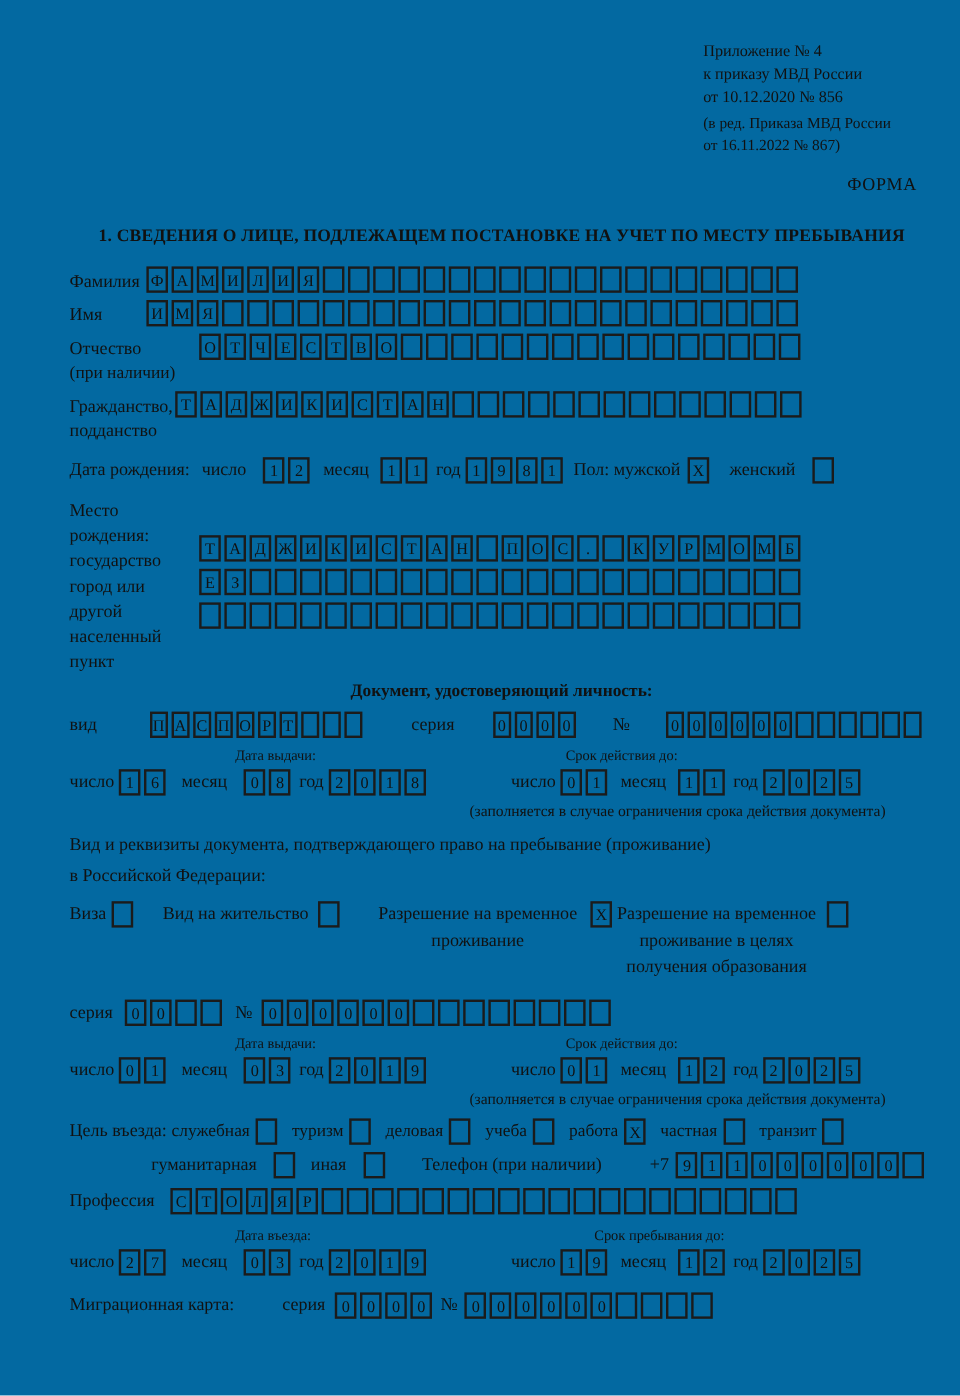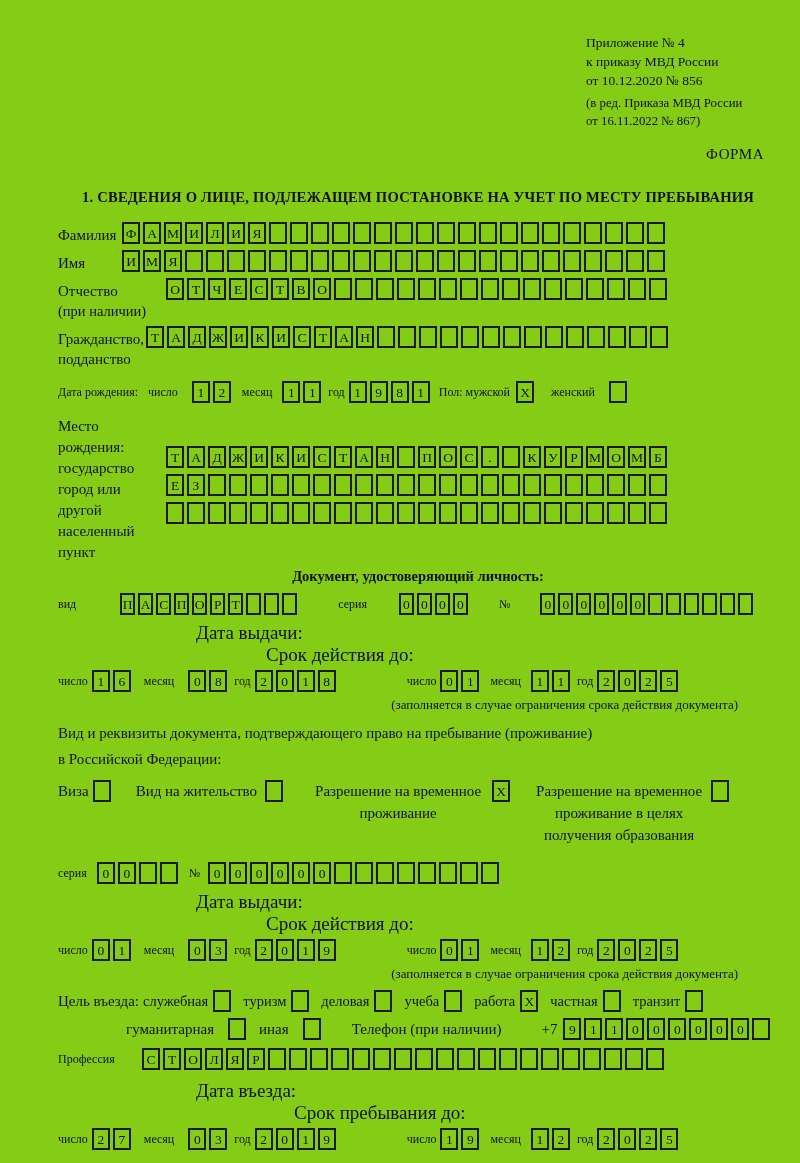--- a/index.html
+++ b/index.html
@@ -1,18 +1,18 @@
 <!DOCTYPE html>
 <html><head>
 <meta charset="utf-8">
 <style>
   * { box-sizing: border-box; }
   html,body { margin:0; padding:0; background:#ffffff; }
   body { font-family:"Liberation Serif","DejaVu Serif",serif; color:#111; }
-  .page { width:800px; height:1163px; background:#84cc16; padding:34px 22px 0 58px; overflow:hidden; position:relative; }
+  .page { width:800px; height:1163px; background:#0369a1; padding:34px 22px 0 58px; overflow:hidden; position:relative; }
 
   
   .appendix { width:192px; margin-left:auto; font-size:13.5px; line-height:1.4; }
   .appendix .edition { font-size:12.8px; margin-top:4px; line-height:1.4; }
   .forma { text-align:right; font-weight:normal; font-size:15px; padding-right:14px; margin-top:16px; letter-spacing:0.5px; }
 
   .title { text-align:center; font-weight:bold; font-size:15.5px; line-height:1.65; margin-top:16px; }
   .blank-line { display:inline-block; width:56px; border-bottom:2.5px solid #3a3a3a; height:12px; margin-left:10px; }
 
   .sec-heading { text-align:center; font-weight:bold; font-size:14.6px; margin-top:26px; margin-bottom:16px; letter-spacing:0.2px; }
@@ -20,30 +20,30 @@
   
   .frow { display:flex; align-items:flex-start; margin-bottom:5px; }
   .lbl { font-size:15px; line-height:19px; padding-top:4px; flex:none; }
   .lbl-block { flex:none; font-size:15px; line-height:20px; padding-top:3px; }
   .cells { display:flex; flex:none; }
   .cell { display:inline-block; flex:none; width:18px; height:22px; border:2px solid #1b1b1b; margin-right:3px;
           text-align:center; font-size:13.5px; line-height:19px; font-family:"Liberation Serif",serif; }
   .cells.tight .cell { width:15px; margin-right:3px; }
   .cellcol > .cells { margin-bottom:6px; }
 
-  .inline-lbl { font-size:12px; line-height:26px; flex:none; }
+  .inline-lbl { font-size:15px; line-height:26px; flex:none; }
   .gap4{width:4px;flex:none;} .gap6{width:6px;flex:none;} .gap8{width:8px;flex:none;}
   .gap10{width:10px;flex:none;} .gap14{width:14px;flex:none;} .gap20{width:20px;flex:none;}
   .gap28{width:28px;flex:none;} .gap40{width:40px;flex:none;}
 
   .doc-heading { text-align:center; font-weight:bold; font-size:14.5px; margin:2px 0 6px 0; }
 
   
   .dates { margin-top:4px; }
-  .dates-head { display:flex; font-size:19px;flex-direction:column; }
+  .dates-head { display:flex; font-size:12px; }
   .dates-head .dh-left { margin-left:138px; }
   .dates-head .dh-right { margin-left:208px; }
   .dates-vals { display:flex; align-items:center; margin-top:2px; }
   .note { font-size:13px; text-align:right; padding-right:40px; margin-top:3px; margin-bottom:8px; }
 
   .intro { font-size:15px; line-height:1.7; margin-top:8px; }
 
   .opts { display:flex; align-items:flex-start; margin-top:6px; margin-bottom:12px; }
   .opt { display:flex; align-items:flex-start; }
   .opt .olabel { font-size:15px; line-height:22px; padding-top:2px; }
@@ -454,21 +454,21 @@
       <span class="cells">
           <span class="cell">&nbsp;</span>
         </span>
     </div>
     <div class="opt" style="margin-left:26px;">
       <span class="olabel centered w170">Разрешение на временное проживание</span>
       <span class="cells">
           <span class="cell">X</span>
         </span>
     </div>
-    <div class="opt" style="margin-left:22px;">
+    <div class="opt" style="">
       <span class="olabel centered w178">Разрешение на временное проживание в целях получения образования</span>
       <span class="cells">
           <span class="cell">&nbsp;</span>
         </span>
     </div>
   </div>
 
   <div class="frow" style="align-items:center; margin-top:14px;">
     <span class="inline-lbl">серия</span>
       <span class="gap10"></span>

